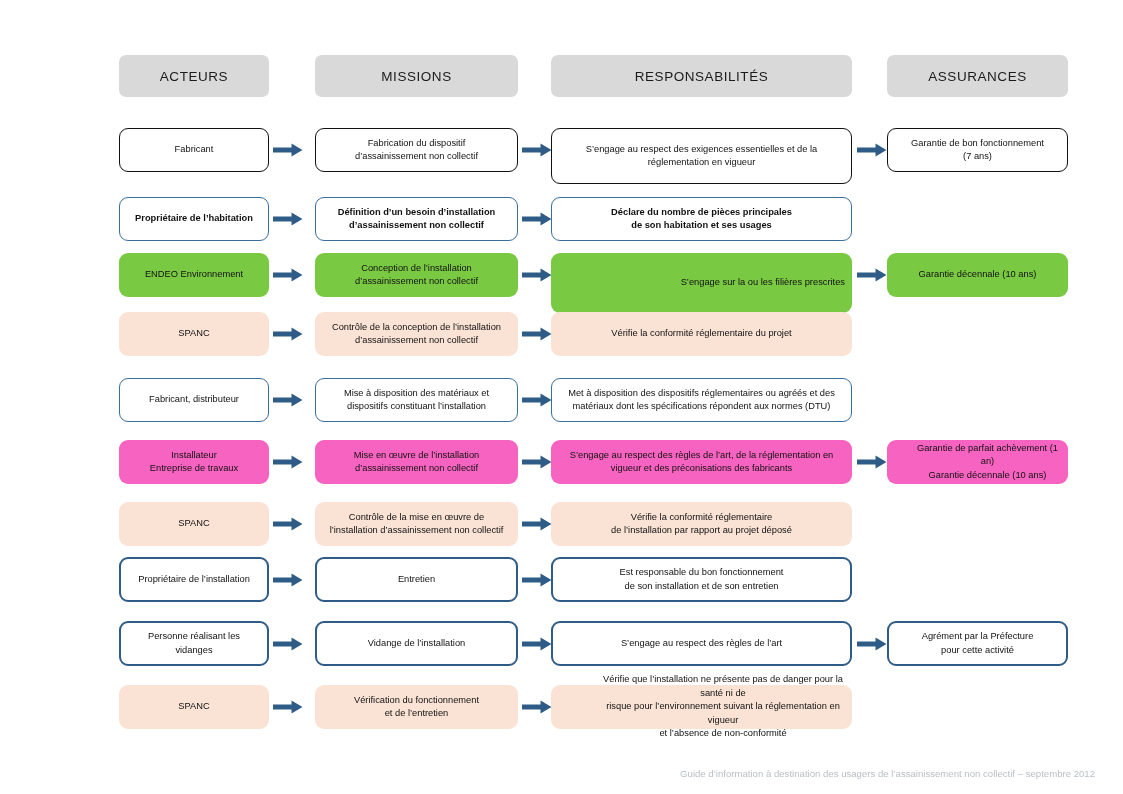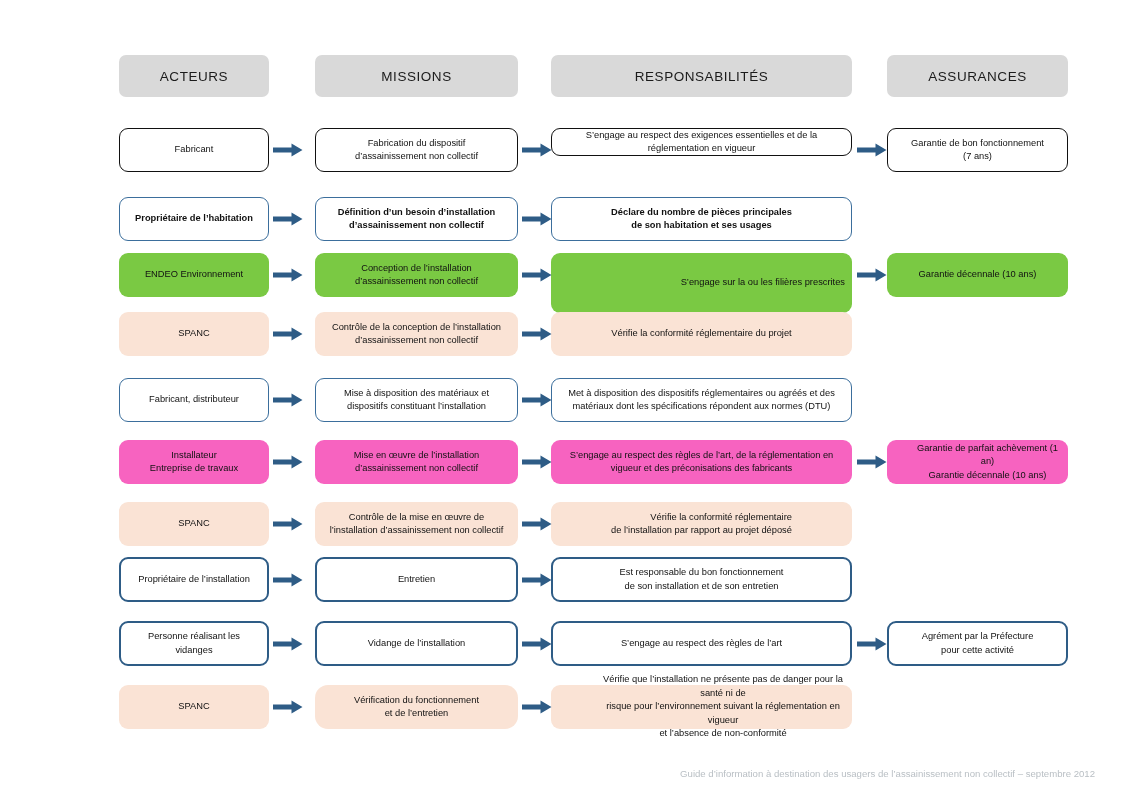--- a/index.html
+++ b/index.html
@@ -121,21 +121,21 @@
 
   <div id="rows-host">
       <div class="row" style="top: 128px; height: 44px;">
         <div class="cell c1 bd-black" style="height: 44px;">
           <span style="white-space: pre-line;">Fabricant</span>
         </div>
         <div class="cell c2 bd-black" style="height: 44px;">
           <span style="white-space: pre-line;">Fabrication du dispositif
 d’assainissement non collectif</span>
         </div>
-        <div class="cell c3 bd-black" style="height: 28px;">
+        <div class="cell c3 bd-black" style="height: 56px;">
           <span style="white-space: pre-line;">S’engage au respect des exigences essentielles et de la
 réglementation en vigueur</span>
         </div>
         <div class="cell c4 bd-black" style="height: 44px;">
           <span style="white-space: pre-line;">Garantie de bon fonctionnement
 (7 ans)</span>
         </div>
         <div class="arrow a1" style="top: 15px;">
           <svg width="30" height="14" viewBox="0 0 30 14" xmlns="http://www.w3.org/2000/svg">
             <path d="M0 4.6 H18.5 V0.6 L29.5 7 L18.5 13.4 V9.4 H0 Z" fill="#2e5c86"></path>
@@ -284,21 +284,21 @@
         </div>
       </div>
       <div class="row" style="top: 502px; height: 44px;">
         <div class="cell c1 fill-peach" style="height: 44px;">
           <span style="white-space: pre-line;">SPANC</span>
         </div>
         <div class="cell c2 fill-peach" style="height: 44px;">
           <span style="white-space: pre-line;">Contrôle de la mise en œuvre de
 l’installation d’assainissement non collectif</span>
         </div>
-        <div class="cell c3 fill-peach" style="height: 44px; text-align: right;">
+        <div class="cell c3 fill-peach" style="height: 44px;">
           <span style="white-space: pre-line;">Vérifie la conformité réglementaire
 de l’installation par rapport au projet déposé</span>
         </div>
         <div class="arrow a1" style="top: 15px;">
           <svg width="30" height="14" viewBox="0 0 30 14" xmlns="http://www.w3.org/2000/svg">
             <path d="M0 4.6 H18.5 V0.6 L29.5 7 L18.5 13.4 V9.4 H0 Z" fill="#2e5c86"></path>
           </svg>
         </div>
         <div class="arrow a2" style="top: 15px;">
           <svg width="30" height="14" viewBox="0 0 30 14" xmlns="http://www.w3.org/2000/svg">
@@ -356,21 +356,21 @@
         <div class="arrow a3" style="top: 16px;">
           <svg width="30" height="14" viewBox="0 0 30 14" xmlns="http://www.w3.org/2000/svg">
             <path d="M0 4.6 H18.5 V0.6 L29.5 7 L18.5 13.4 V9.4 H0 Z" fill="#2e5c86"></path>
           </svg>
         </div>
       </div>
       <div class="row" style="top: 685px; height: 44px;">
         <div class="cell c1 fill-peach" style="height: 44px;">
           <span style="white-space: pre-line;">SPANC</span>
         </div>
-        <div class="cell c2 fill-peach" style="height: 44px; border-radius: 13px;">
+        <div class="cell c2 fill-peach" style="height: 44px;">
           <span style="white-space: pre-line;">Vérification du fonctionnement
 et de l’entretien</span>
         </div>
         <div class="cell c3 fill-peach" style="height: 44px;">
           <span style="white-space: pre-line; margin-left: 43px;">Vérifie que l’installation ne présente pas de danger pour la santé ni de
 risque pour l’environnement suivant la réglementation en vigueur
 et l’absence de non-conformité</span>
         </div>
         <div class="arrow a1" style="top: 15px;">
           <svg width="30" height="14" viewBox="0 0 30 14" xmlns="http://www.w3.org/2000/svg">

